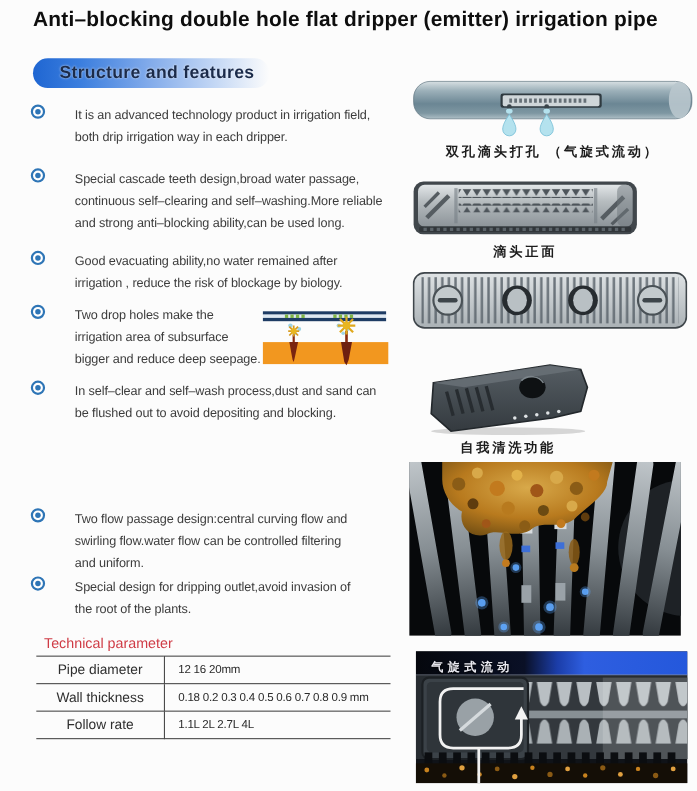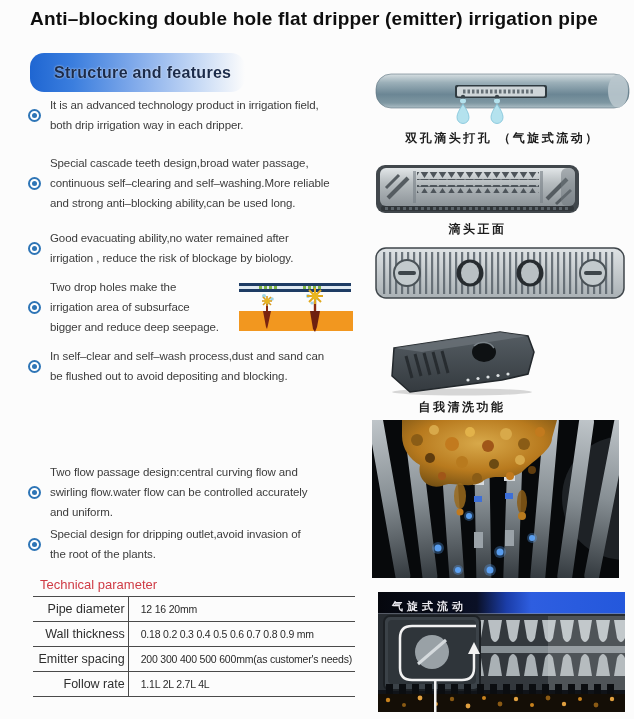--- a/index.html
+++ b/index.html
@@ -1,37 +1,37 @@
 <!DOCTYPE html>
 <html><head>
 <meta charset="utf-8">
 <style>
   html,body{margin:0;padding:0;background:#fff;}
   .page{position:relative;width:634px;height:719px;background:#fcfcfc;
         font-family:"Liberation Sans",sans-serif;overflow:hidden;}
   .title{position:absolute;left:30px;top:8px;width:590px;font-size:19px;
          font-weight:bold;color:#0e0e0e;letter-spacing:.2px;}
-  .banner{position:absolute;left:30px;top:53px;width:215px;height:39px;border-radius:14px;
+  .banner{position:absolute;left:30px;top:53px;width:215px;height:27px;border-radius:14px;
           background:linear-gradient(90deg,#1f66d2 0%,#3b7ede 20%,#7fa9ea 48%,#c6d9f5 78%,#fcfcfc 100%);
           display:flex;align-items:center;padding-left:24px;box-sizing:border-box;}
   .banner-text{font-size:16px;font-weight:bold;color:#1b2b4a;
                text-shadow:0 0 2px rgba(255,255,255,.85);letter-spacing:.3px;}
-  .feature{position:absolute;left:28px;display:flex;align-items:center;gap:9px;}
+  .feature{position:absolute;left:28px;display:flex;gap:27px;}
   .feature-text{font-size:11.5px;line-height:20px;color:#3c3c3c;white-space:pre-line;letter-spacing:-.1px;}
   .bullet{flex:0 0 auto;width:9px;height:9px;border:2px solid #2e75b6;border-radius:50%;
           background:#fff;position:relative;}
   .bullet::after{content:"";position:absolute;inset:2px;background:#2e75b6;border-radius:50%;}
   .fig{position:absolute;}
   .figure-caption{position:absolute;font-size:12px;font-weight:bold;color:#1c1c1c;
                   letter-spacing:2.5px;text-align:center;}
   .tech-heading{position:absolute;left:40px;top:577px;font-size:13px;color:#cf3b45;}
   .tech-table{position:absolute;left:33px;top:596px;width:322px;border-collapse:collapse;
               border-top:1.5px solid #4a4a4a;}
   .tech-table td{border-bottom:1.5px solid #4a4a4a;padding:5px 3px;}
-  .tech-table td.lbl{width:110px;text-align:right;font-size:12.5px;color:#2e2e2e;
+  .tech-table td.lbl{width:110px;text-align:center;font-size:12.5px;color:#2e2e2e;
                      border-right:1.5px solid #4a4a4a;}
   .tech-table td.val{font-size:10.5px;color:#2a2a2a;padding-left:12px;white-space:nowrap;
                      letter-spacing:-.2px;}
   .cyclone-label{position:absolute;left:392px;top:599px;font-size:11px;font-weight:bold;
                  color:#e9e9f0;letter-spacing:4px;text-shadow:0 1px 2px #000;}
 </style>
 </head>
 <body>
 
 <div class="page">
@@ -65,21 +65,21 @@
 bigger and reduce deep seepage.</span>
   </div>
   <div class="feature" style="top:346px">
     <span class="bullet"></span>
     <span class="feature-text">In self–clear and self–wash process,dust and sand can
 be flushed out to avoid depositing and blocking.</span>
   </div>
   <div class="feature" style="top:462px">
     <span class="bullet"></span>
     <span class="feature-text">Two flow passage design:central curving flow and
-swirling flow.water flow can be controlled accurately
+swirling flow.water flow can be controlled filtering
 and uniform.</span>
   </div>
   <div class="feature" style="top:524px">
     <span class="bullet"></span>
     <span class="feature-text">Special design for dripping outlet,avoid invasion of
 the root of the plants.</span>
   </div>
 
   <svg class="fig" style="left:237px;top:277px" width="118" height="60" viewBox="0 0 118 60">
     <rect x="2" y="6" width="112" height="3" fill="#1e3c64"></rect>
@@ -375,23 +375,19 @@
     <tbody>
         <tr>
       <td class="lbl">Pipe diameter</td>
       <td class="val">12  16  20mm</td>
     </tr>
     <tr>
       <td class="lbl">Wall thickness</td>
       <td class="val">0.18 0.2 0.3 0.4 0.5 0.6 0.7 0.8 0.9 mm</td>
     </tr>
     <tr>
-      <td class="lbl">Emitter spacing</td>
-      <td class="val">200 300 400 500 600mm(as customer's needs)</td>
-    </tr>
-    <tr>
       <td class="lbl">Follow rate</td>
       <td class="val">1.1L  2L  2.7L  4L</td>
     </tr>
   </tbody>
     </table>
 
 </div>
 
 </body></html>

